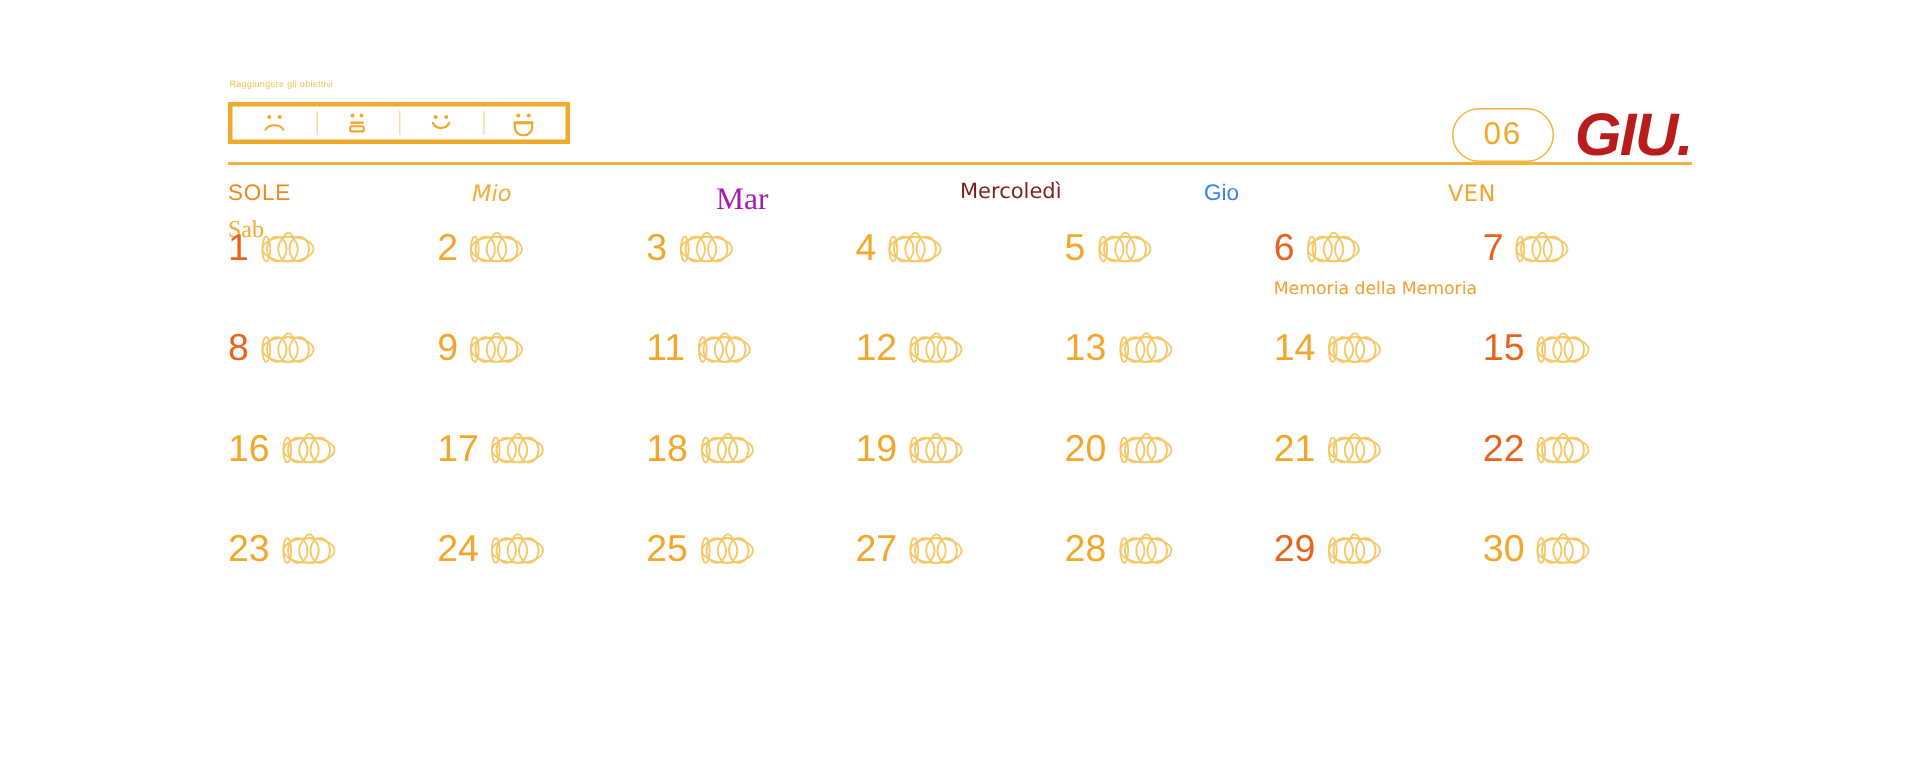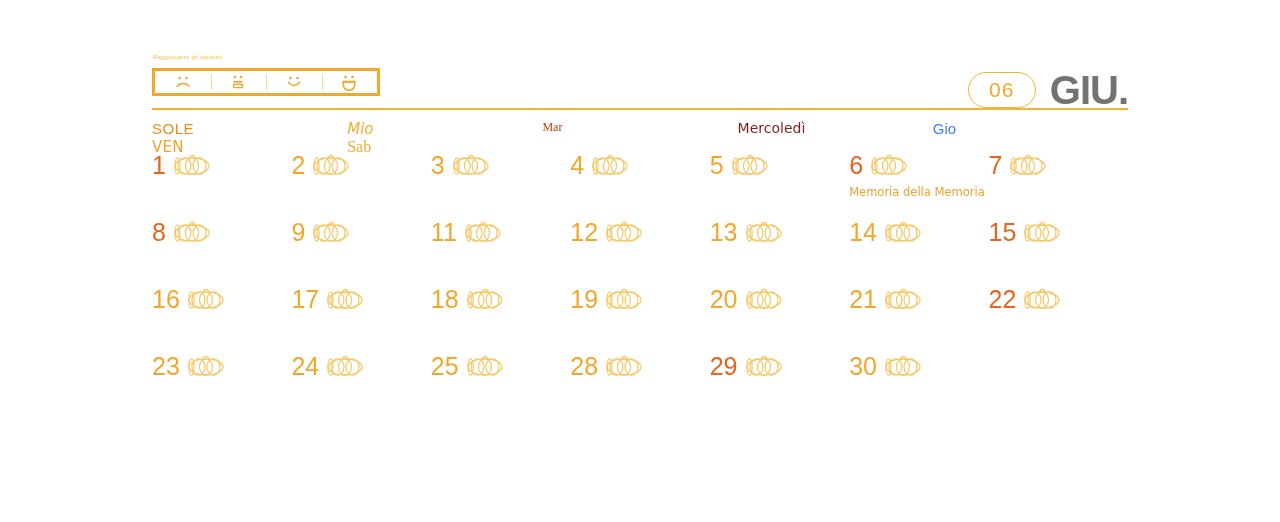--- a/index.html
+++ b/index.html
@@ -86,24 +86,25 @@
     justify-content: center;
     font-size: 21px;
     color: #f2a82a;
     font-family: "Liberation Sans", sans-serif;
     letter-spacing: 1px;
     box-sizing: border-box;
   }
   .month-name {
     font-size: 40px;
     font-weight: bold;
-    color: #737373;
+    color: #b91c1c;
     letter-spacing: -1px;
     line-height: 1;
     font-family: "Liberation Sans", sans-serif;
+    font-style: italic;
   }
 
   
   .rule {
     position: absolute;
     left: 152px;
     top: 108px;
     width: 976px;
     height: 1.5px;
     background: #f0b43c;
@@ -111,31 +112,31 @@
 
   
   .grid {
     position: absolute;
     left: 152px;
     top: 120px;
     width: 976px;
   }
   .weekdays {
     display: grid;
-    grid-template-columns: repeat(5, 1fr);
+    grid-template-columns: repeat(6, 1fr);
     height: 28px;
   }
   .wd {
     font-size: 15px;
     color: #f0a82e;
     white-space: nowrap;
   }
   .wd.s0 { color: #ef8b1e; font-family: "Liberation Sans", sans-serif; letter-spacing: 0.5px; }
   .wd.s1 { color: #f2ad35; font-family: "DejaVu Sans", sans-serif; font-style: italic; }
-  .wd.s2 { color: #c2410c; font-family: "Liberation Serif", serif; font-size: 12px; }
+  .wd.s2 { color: #a21caf; font-family: "Liberation Serif", serif; font-size: 21px; }
   .wd.s3 { color: #7f1d1d; font-family: "DejaVu Sans", sans-serif; font-size: 14px; }
   .wd.s4 { color: #3b82f6; font-family: "Liberation Sans", sans-serif; }
   .wd.s5 { color: #f0a62c; font-family: "DejaVu Sans", sans-serif; letter-spacing: 0.3px; }
   .wd.s6 { color: #f2ab30; font-family: "Liberation Serif", serif; font-size: 16px; }
 
   .weeks {
     display: grid;
     grid-template-columns: repeat(7, 1fr);
     grid-auto-rows: 67px;
   }
@@ -542,20 +543,33 @@
                 <ellipse cx="12.5" cy="16" rx="6.5" ry="8.2" fill="none" stroke="#f6c765" stroke-width="1.2"></ellipse>
                 <ellipse cx="20" cy="16" rx="6.5" ry="8.2" fill="none" stroke="#f6c765" stroke-width="1.2"></ellipse>
                 <ellipse cx="27.5" cy="16" rx="6.5" ry="8.2" fill="none" stroke="#f6c765" stroke-width="1.2"></ellipse>
                 <ellipse cx="5.5" cy="16" rx="2.6" ry="8.2" fill="none" stroke="#f6c765" stroke-width="1.2"></ellipse>
                 <path d="M17 8.6 C18.5 4.2, 22 4.2, 23.5 8.6" fill="none" stroke="#f6c765" stroke-width="1.2" stroke-linecap="round"></path>
               </svg></span>
           </div>
         </div>
         <div class="cell">
           <div class="cell-top">
+            <span class="daynum">27</span>
+            <span class="pumpkin"><svg width="40" height="26" viewBox="0 0 40 26">
+                <ellipse cx="20" cy="16" rx="17" ry="8.2" fill="none" stroke="#f6c765" stroke-width="1.2"></ellipse>
+                <ellipse cx="12.5" cy="16" rx="6.5" ry="8.2" fill="none" stroke="#f6c765" stroke-width="1.2"></ellipse>
+                <ellipse cx="20" cy="16" rx="6.5" ry="8.2" fill="none" stroke="#f6c765" stroke-width="1.2"></ellipse>
+                <ellipse cx="27.5" cy="16" rx="6.5" ry="8.2" fill="none" stroke="#f6c765" stroke-width="1.2"></ellipse>
+                <ellipse cx="5.5" cy="16" rx="2.6" ry="8.2" fill="none" stroke="#f6c765" stroke-width="1.2"></ellipse>
+                <path d="M17 8.6 C18.5 4.2, 22 4.2, 23.5 8.6" fill="none" stroke="#f6c765" stroke-width="1.2" stroke-linecap="round"></path>
+              </svg></span>
+          </div>
+        </div>
+        <div class="cell">
+          <div class="cell-top">
             <span class="daynum">28</span>
             <span class="pumpkin"><svg width="40" height="26" viewBox="0 0 40 26">
                 <ellipse cx="20" cy="16" rx="17" ry="8.2" fill="none" stroke="#f6c765" stroke-width="1.2"></ellipse>
                 <ellipse cx="12.5" cy="16" rx="6.5" ry="8.2" fill="none" stroke="#f6c765" stroke-width="1.2"></ellipse>
                 <ellipse cx="20" cy="16" rx="6.5" ry="8.2" fill="none" stroke="#f6c765" stroke-width="1.2"></ellipse>
                 <ellipse cx="27.5" cy="16" rx="6.5" ry="8.2" fill="none" stroke="#f6c765" stroke-width="1.2"></ellipse>
                 <ellipse cx="5.5" cy="16" rx="2.6" ry="8.2" fill="none" stroke="#f6c765" stroke-width="1.2"></ellipse>
                 <path d="M17 8.6 C18.5 4.2, 22 4.2, 23.5 8.6" fill="none" stroke="#f6c765" stroke-width="1.2" stroke-linecap="round"></path>
               </svg></span>
           </div>

